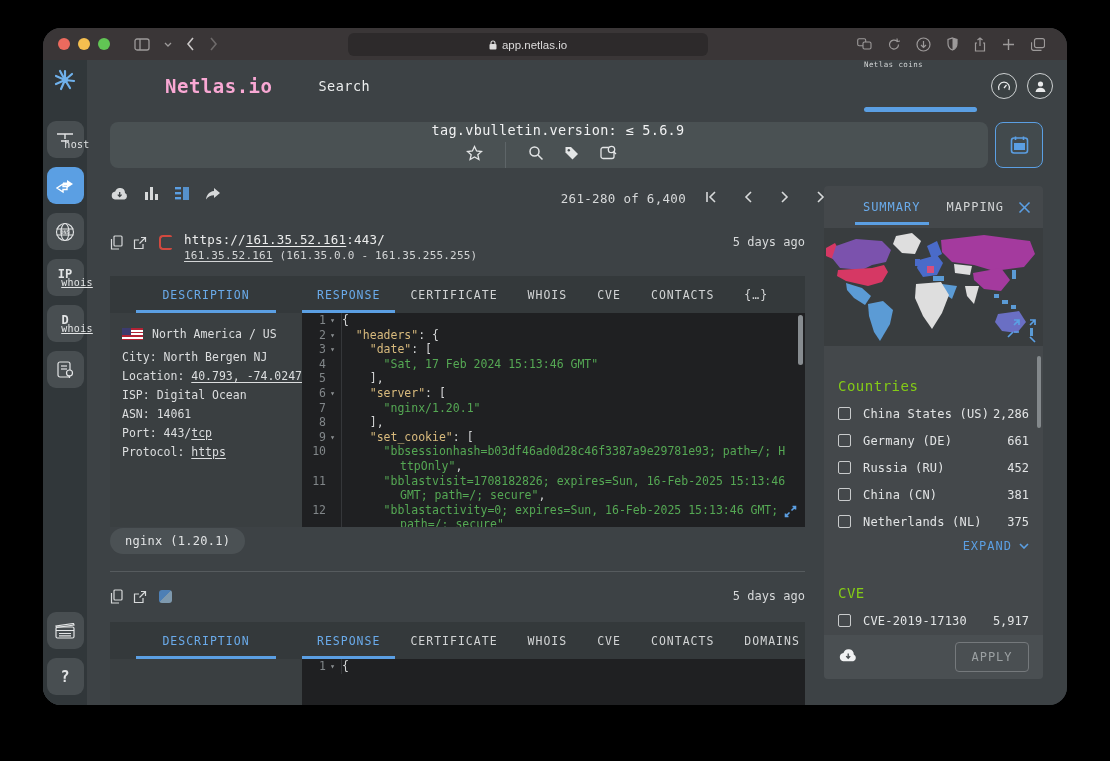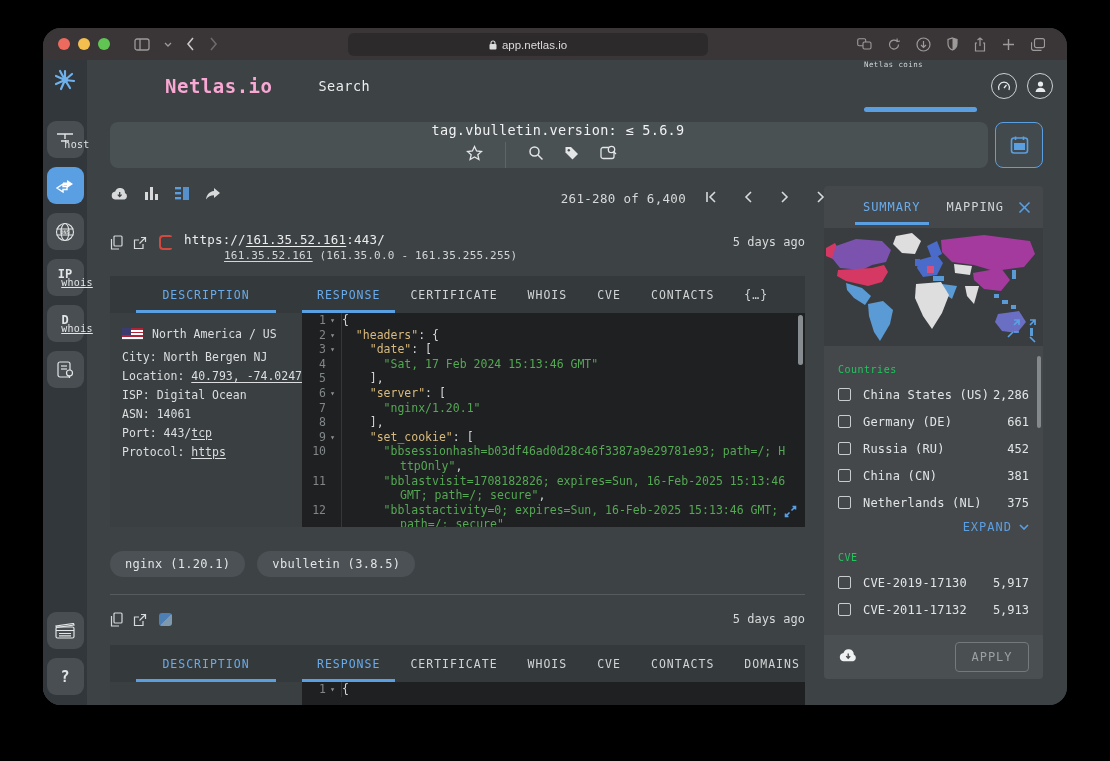--- a/index.html
+++ b/index.html
@@ -79,21 +79,21 @@
 
   .rhead { position:relative; display:flex; }
   .rhicons { display:flex; gap:10px; align-items:flex-start; padding-top:3px; color:#d7d9da; }
   .favicon-red { width:13px; height:15px; border:2.5px solid #d1493f; border-right:none;
     border-radius:4px 2px 2px 4px; margin-left:2px; }
   .favicon-blue { width:13px; height:13px; background:linear-gradient(135deg,#4d7fb5 50%,#7e99ae 50%);
     border-radius:3px; margin-left:2px; margin-top:1px; }
   .urls { margin-left:12px; }
   .url-line1 { font-size:12.5px; color:#eceded; letter-spacing:.2px; }
   .url-line1 .u { text-decoration:underline; text-underline-offset:2px; }
-  .url-line2 { font-size:11px; color:#d3d5d6; margin-top:2px; letter-spacing:.2px;margin-left:40px; }
+  .url-line2 { font-size:11px; color:#d3d5d6; margin-top:2px; letter-spacing:.2px; }
   .url-line2 .u { text-decoration:underline; text-underline-offset:2px; }
   .age { position:absolute; right:0; top:3px; font-size:12px; color:#d7d9da; }
 
   
   .rtabs { display:flex; height:37px; background:#34393b; margin-top:14px; align-items:stretch; }
   .rtab { position:relative; display:flex; align-items:center; padding:0 15px; font-size:11.5px;
     letter-spacing:1px; color:#d2d4d5; cursor:pointer; }
   .rtab.wide { width:192px; padding:0; justify-content:center; flex:none; }
   .rtab.active { color:#6aabeb; }
   .rtab.active::after { content:""; position:absolute; left:0; right:0; bottom:0; height:3px; background:#5b9fe3; }
@@ -113,35 +113,35 @@
   .cline { display:flex; font-size:11.5px; line-height:14.6px; }
   .cnum { width:24px; text-align:right; color:#818689; flex:none; padding-top:0; }
   .ccaret { width:13px; color:#8b8f92; font-size:8.5px; text-align:center; flex:none; }
   .ctext { flex:1; color:#d4d6d7; white-space:pre-wrap; word-break:break-all;
     padding-left:58px; text-indent:-58px; border-left:1px solid #35373a; margin-left:2px; padding-right:14px; }
   .tok-key { color:#d8ba7d; }
   .tok-str { color:#55a854; }
   .vscroll { position:absolute; right:2px; top:2px; width:5px; height:50px; border-radius:3px; background:#9aa0a3; opacity:.85; }
   .expand-corner { position:absolute; right:8px; bottom:5px; color:#5b9fe3; }
 
-  .tagsrow { display:flex; gap:12px; margin-top:24px; }
+  .tagsrow { display:flex; gap:0; margin-top:1px; }
   .pill { background:#4b5154; border-radius:15px; padding:6px 15px; font-size:12px; color:#e2e4e5; letter-spacing:.3px; }
 
   .divider { height:1px; background:#565b5e; margin:17px 0 14px 0; }
 
   
   .panel { position:absolute; left:737px; top:126px; width:219px; height:493px; background:#44484b;
     border-radius:4px; overflow:hidden; }
   .ptabs { position:relative; height:42px; display:flex; align-items:stretch; justify-content:center; gap:26px; }
   .ptab { position:relative; display:flex; align-items:center; font-size:12px; letter-spacing:1px; color:#d2d4d5; cursor:pointer; }
   .ptab.active { color:#6aabeb; }
   .ptab.active::after { content:""; position:absolute; left:-8px; right:-8px; bottom:3px; height:3px; background:#5b9fe3; }
   .pclose { position:absolute; right:12px; top:0; height:42px; display:flex; align-items:center; color:#5b9fe3; }
   .mapbox { width:219px; height:118px; background:#393d3f; position:relative; }
-  .sec-title { font-size:10px; color:#22c55e; margin:18px 0 6px 14px; letter-spacing:.5px; }
+  .sec-title { font-size:14px; color:#84cc16; margin:32px 0 6px 14px; letter-spacing:.5px; }
   .chk-row { display:flex; align-items:center; height:27px; padding:0 14px; }
   .chk { width:13px; height:13px; border:1.5px solid #c9cbcc; border-radius:2px; flex:none; cursor:pointer; }
   .chk-label { flex:1; margin-left:12px; font-size:12px; color:#e2e4e5; letter-spacing:.2px; white-space:nowrap; }
   .chk-count { font-size:12px; color:#e2e4e5; }
   .expand-link { text-align:right; padding-right:14px; margin-top:4px; font-size:12px; color:#5b9fe3;
     letter-spacing:1px; cursor:pointer; display:flex; justify-content:flex-end; align-items:center; gap:7px; }
   .panel-scroll { position:absolute; right:2px; top:170px; width:4px; height:72px; background:#84898c; border-radius:2px; }
   .pfoot { position:absolute; left:0; bottom:0; width:100%; height:44px; background:#4a4f52;
     display:flex; align-items:center; padding:0 14px; }
   .apply { margin-left:auto; width:74px; height:30px; border:1px solid #75797c; border-radius:4px;
@@ -556,21 +556,20 @@
                 <span class="expand-corner">
                   <svg width="13" height="13" viewBox="0 0 13 13" fill="none" stroke="#5b9fe3" stroke-width="1.6">
                       <path d="M8.5 1.5h3v3M11.5 1.5 7.5 5.5M4.5 11.5h-3v-3M1.5 11.5l4-4"></path>
                     </svg>
                 </span>
               </div>
             </div>
 
             <div class="tagsrow">
                 <span class="pill">nginx (1.20.1)</span>
-                <span class="pill">vbulletin (3.8.5)</span>
               </div>
           </div>
 
           <div class="divider"></div>
 
           <div class="result-card">
             <div class="rhead">
               <div class="rhicons">
                 <span>
                   <svg width="13" height="15" viewBox="0 0 13 15" fill="none" stroke="#d7d9da" stroke-width="1.2">

